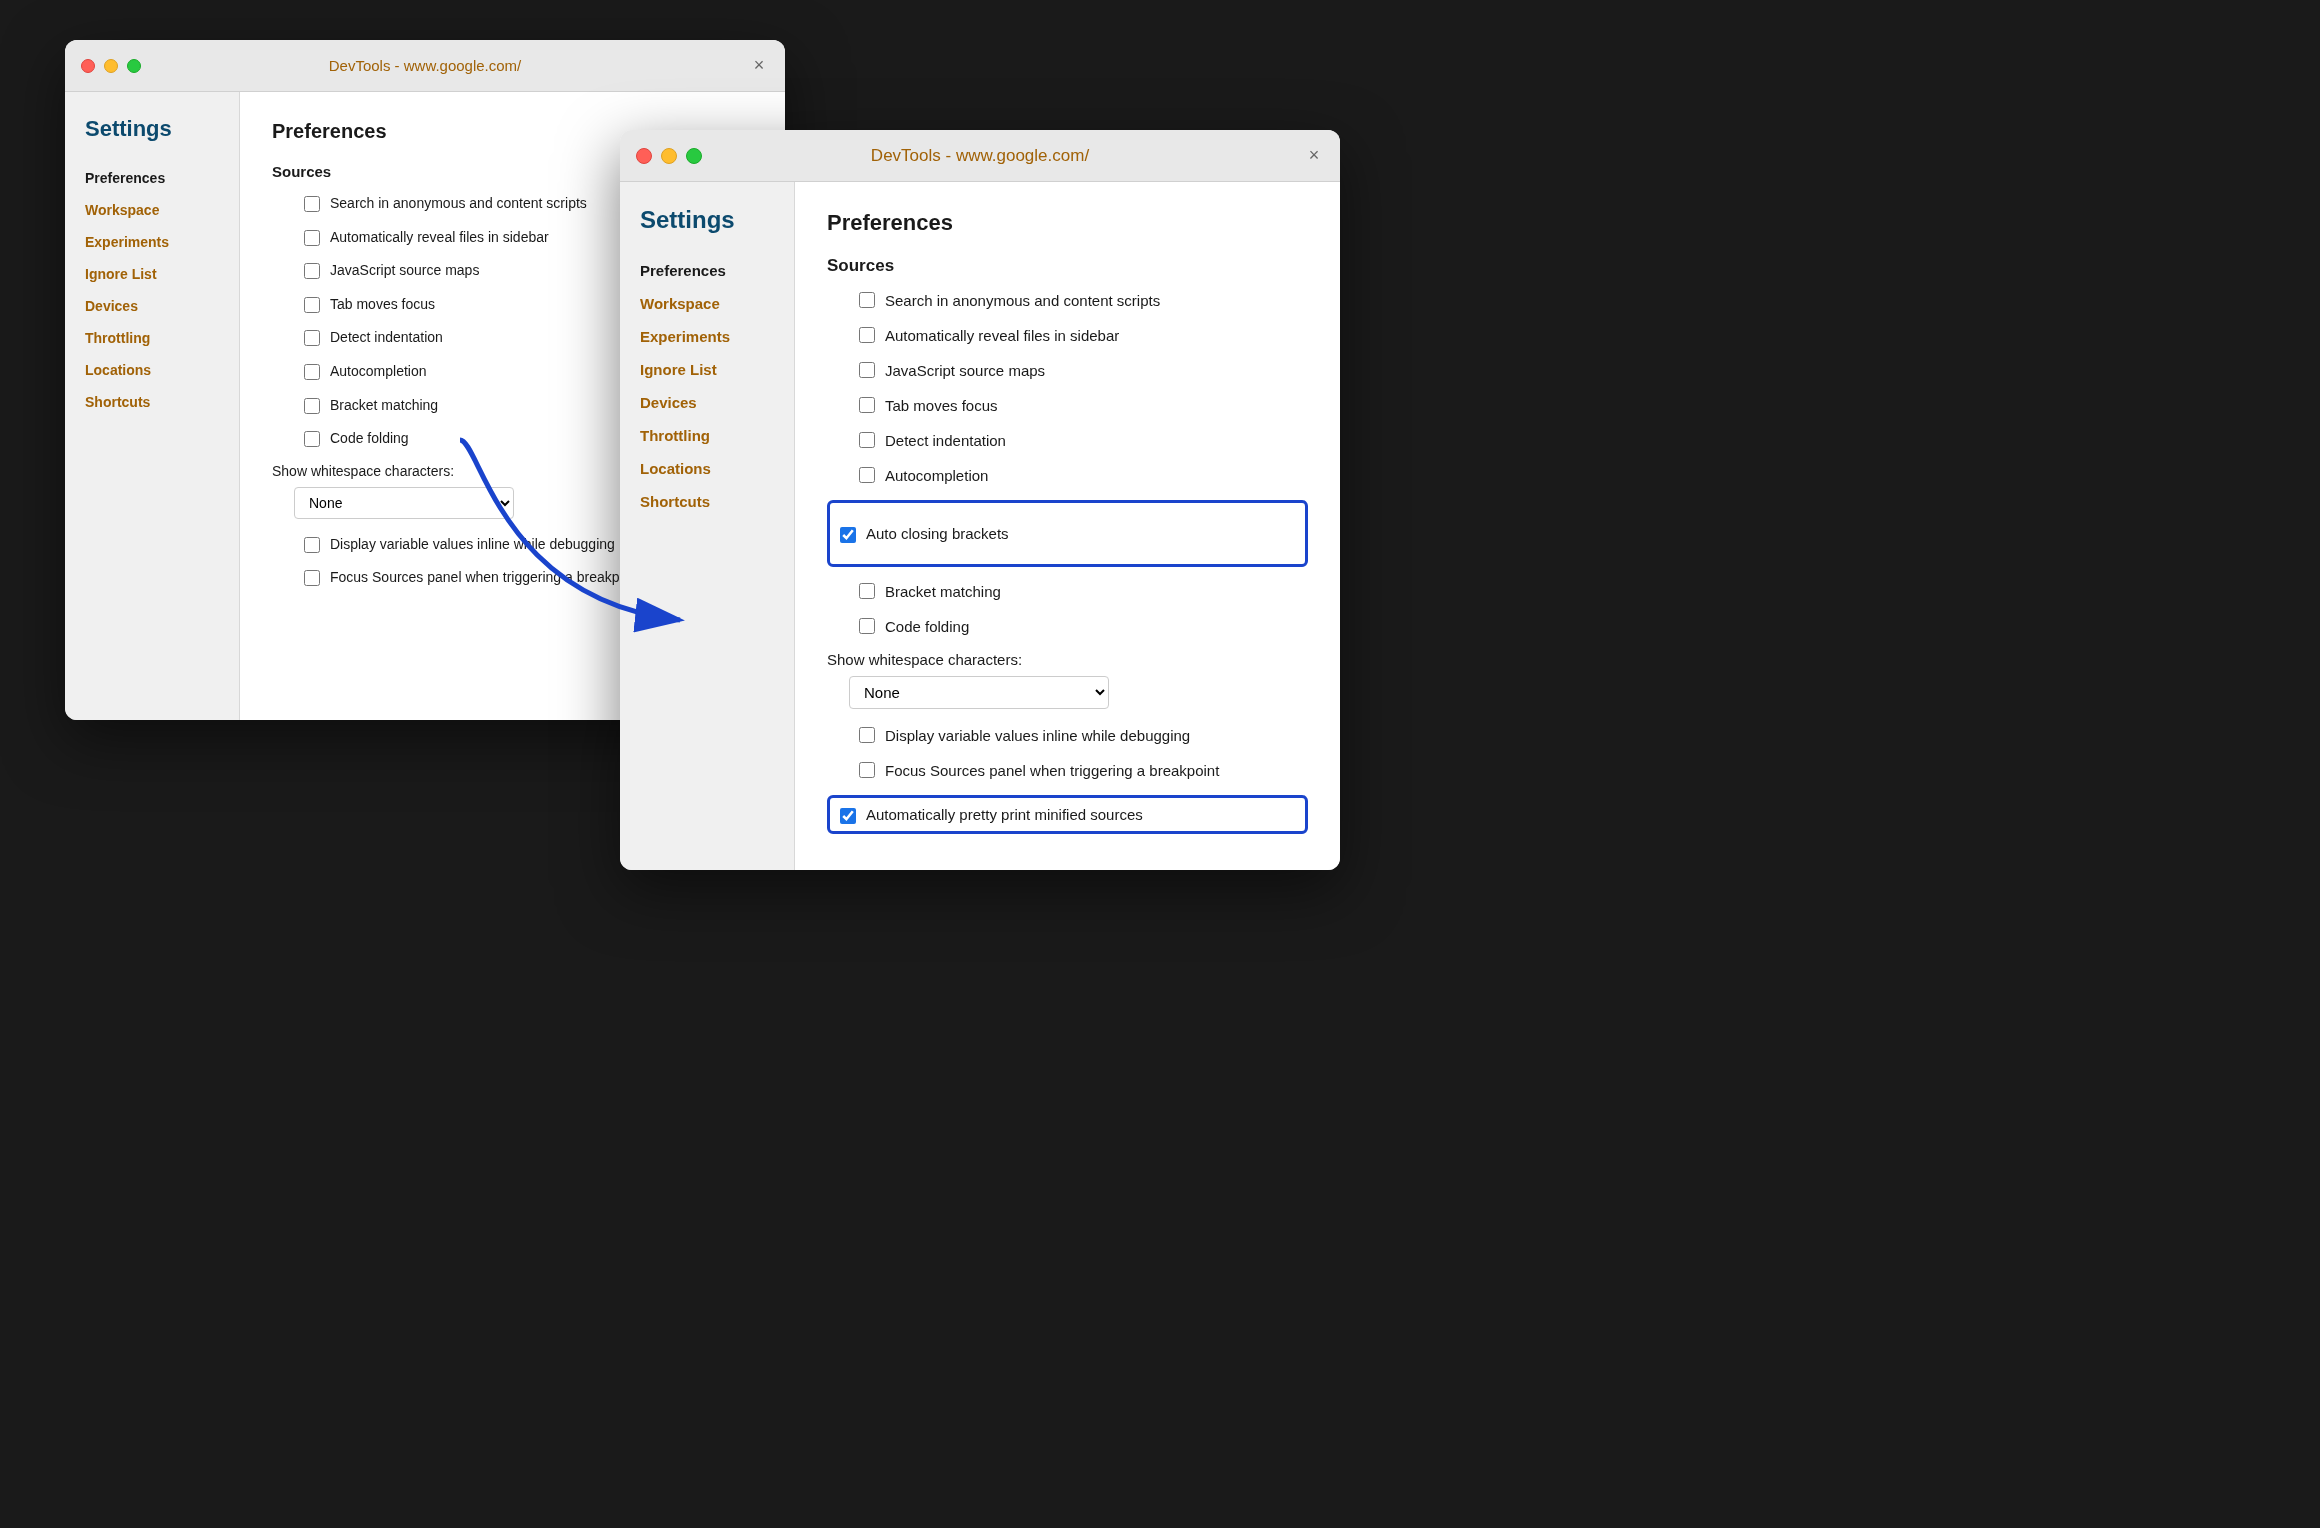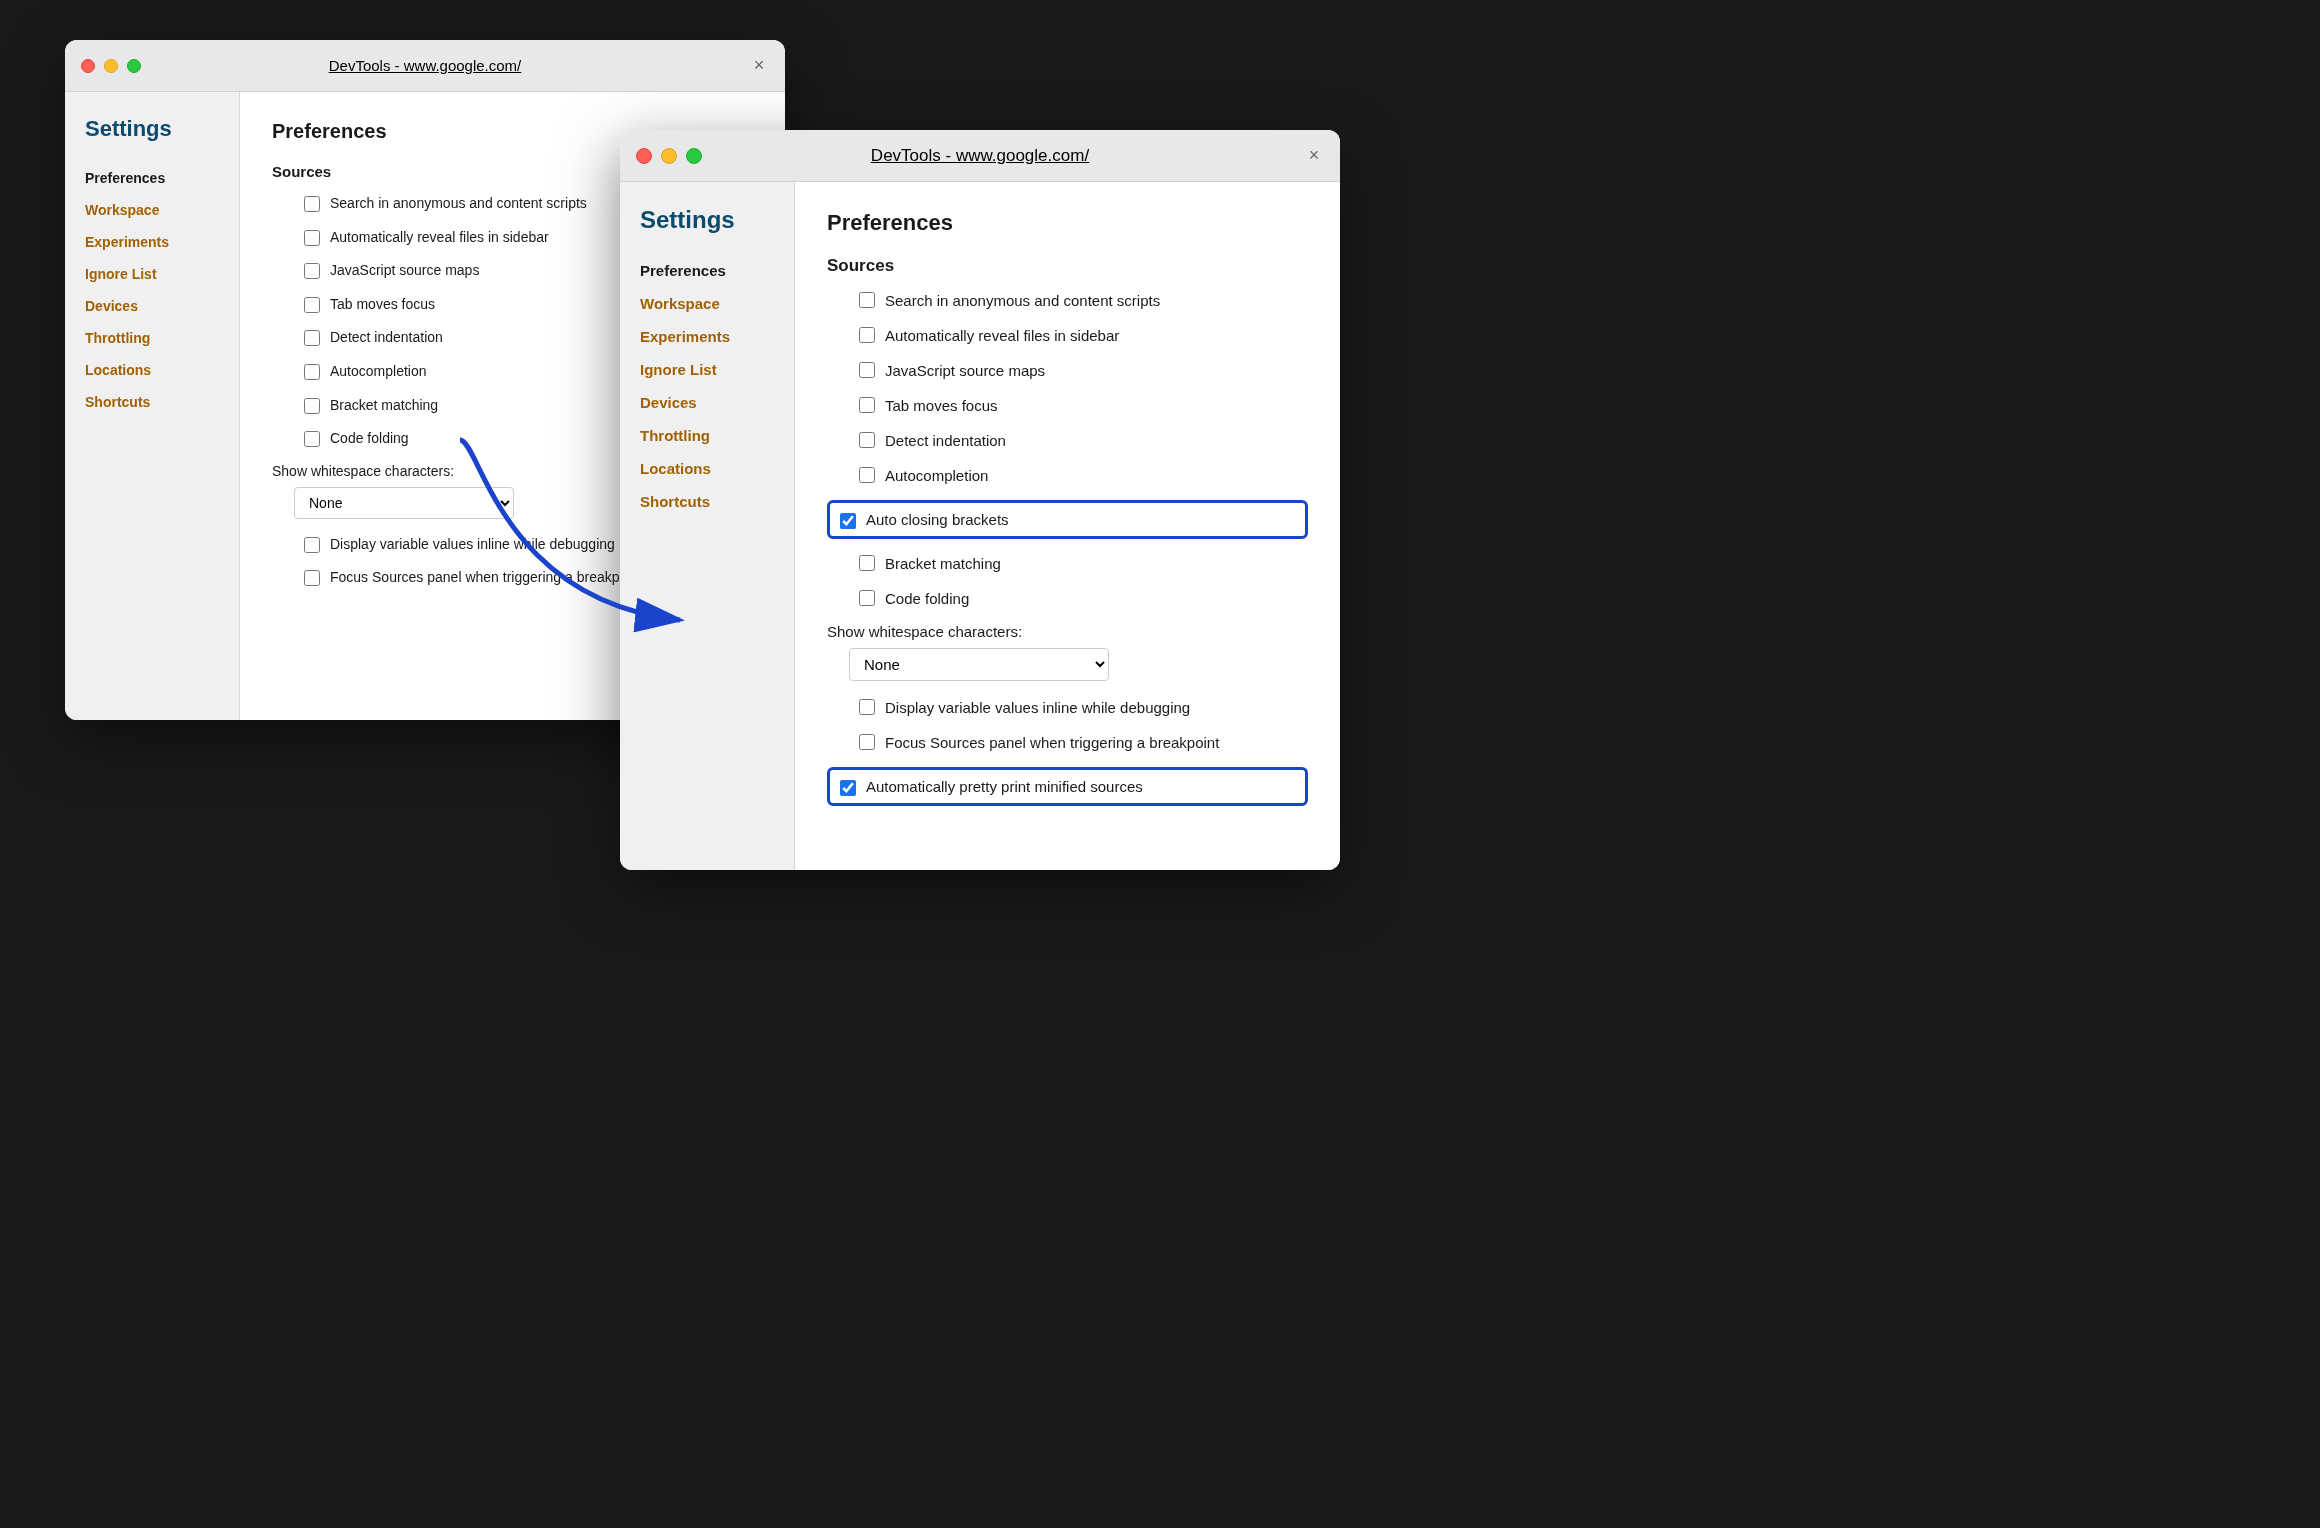--- a/index.html
+++ b/index.html
@@ -26,23 +26,22 @@
       background: #e8e8e8;
       height: 52px;
       display: flex;
       align-items: center;
       justify-content: center;
       position: relative;
       border-bottom: 1px solid #d0d0d0;
     }
     .title-bar-title {
       font-size: 17px;
-      color: #000000;
+      color: #a16207;
       font-weight: 500;
-      text-decoration: underline;
     }
     .traffic-lights {
       position: absolute;
       left: 16px;
       top: 50%;
       transform: translateY(-50%);
       display: flex;
       gap: 9px;
     }
     .traffic-light {
@@ -358,21 +357,21 @@
       </div>
       <div class="checkbox-item">
         <input type="checkbox" id="w2cb5" style="">
         <label for="w2cb5">Detect indentation</label>
       </div>
       <div class="checkbox-item">
         <input type="checkbox" id="w2cb6" style="">
         <label for="w2cb6">Autocompletion</label>
       </div>
 
-      <div class="highlighted checkbox-item" style="border: 3px solid #1a44cc; border-radius: 6px; padding: 6px 10px; margin-bottom: 14px; display:flex; align-items:center; gap:10px;">
+      <div class="highlighted checkbox-item" style="border: 3px solid #1a44cc; border-radius: 6px; padding: 20px 10px; margin-bottom: 14px; display:flex; align-items:center; gap:10px;">
         <input type="checkbox" id="w2cb_auto" checked="" style="accent-color: rgb(26, 115, 232); width: 16px; height: 16px;">
         <label for="w2cb_auto">Auto closing brackets</label>
       </div>
 
       <div class="checkbox-item">
         <input type="checkbox" id="w2cb7" style="">
         <label for="w2cb7">Bracket matching</label>
       </div>
       <div class="checkbox-item">
         <input type="checkbox" id="w2cb8" style="">

